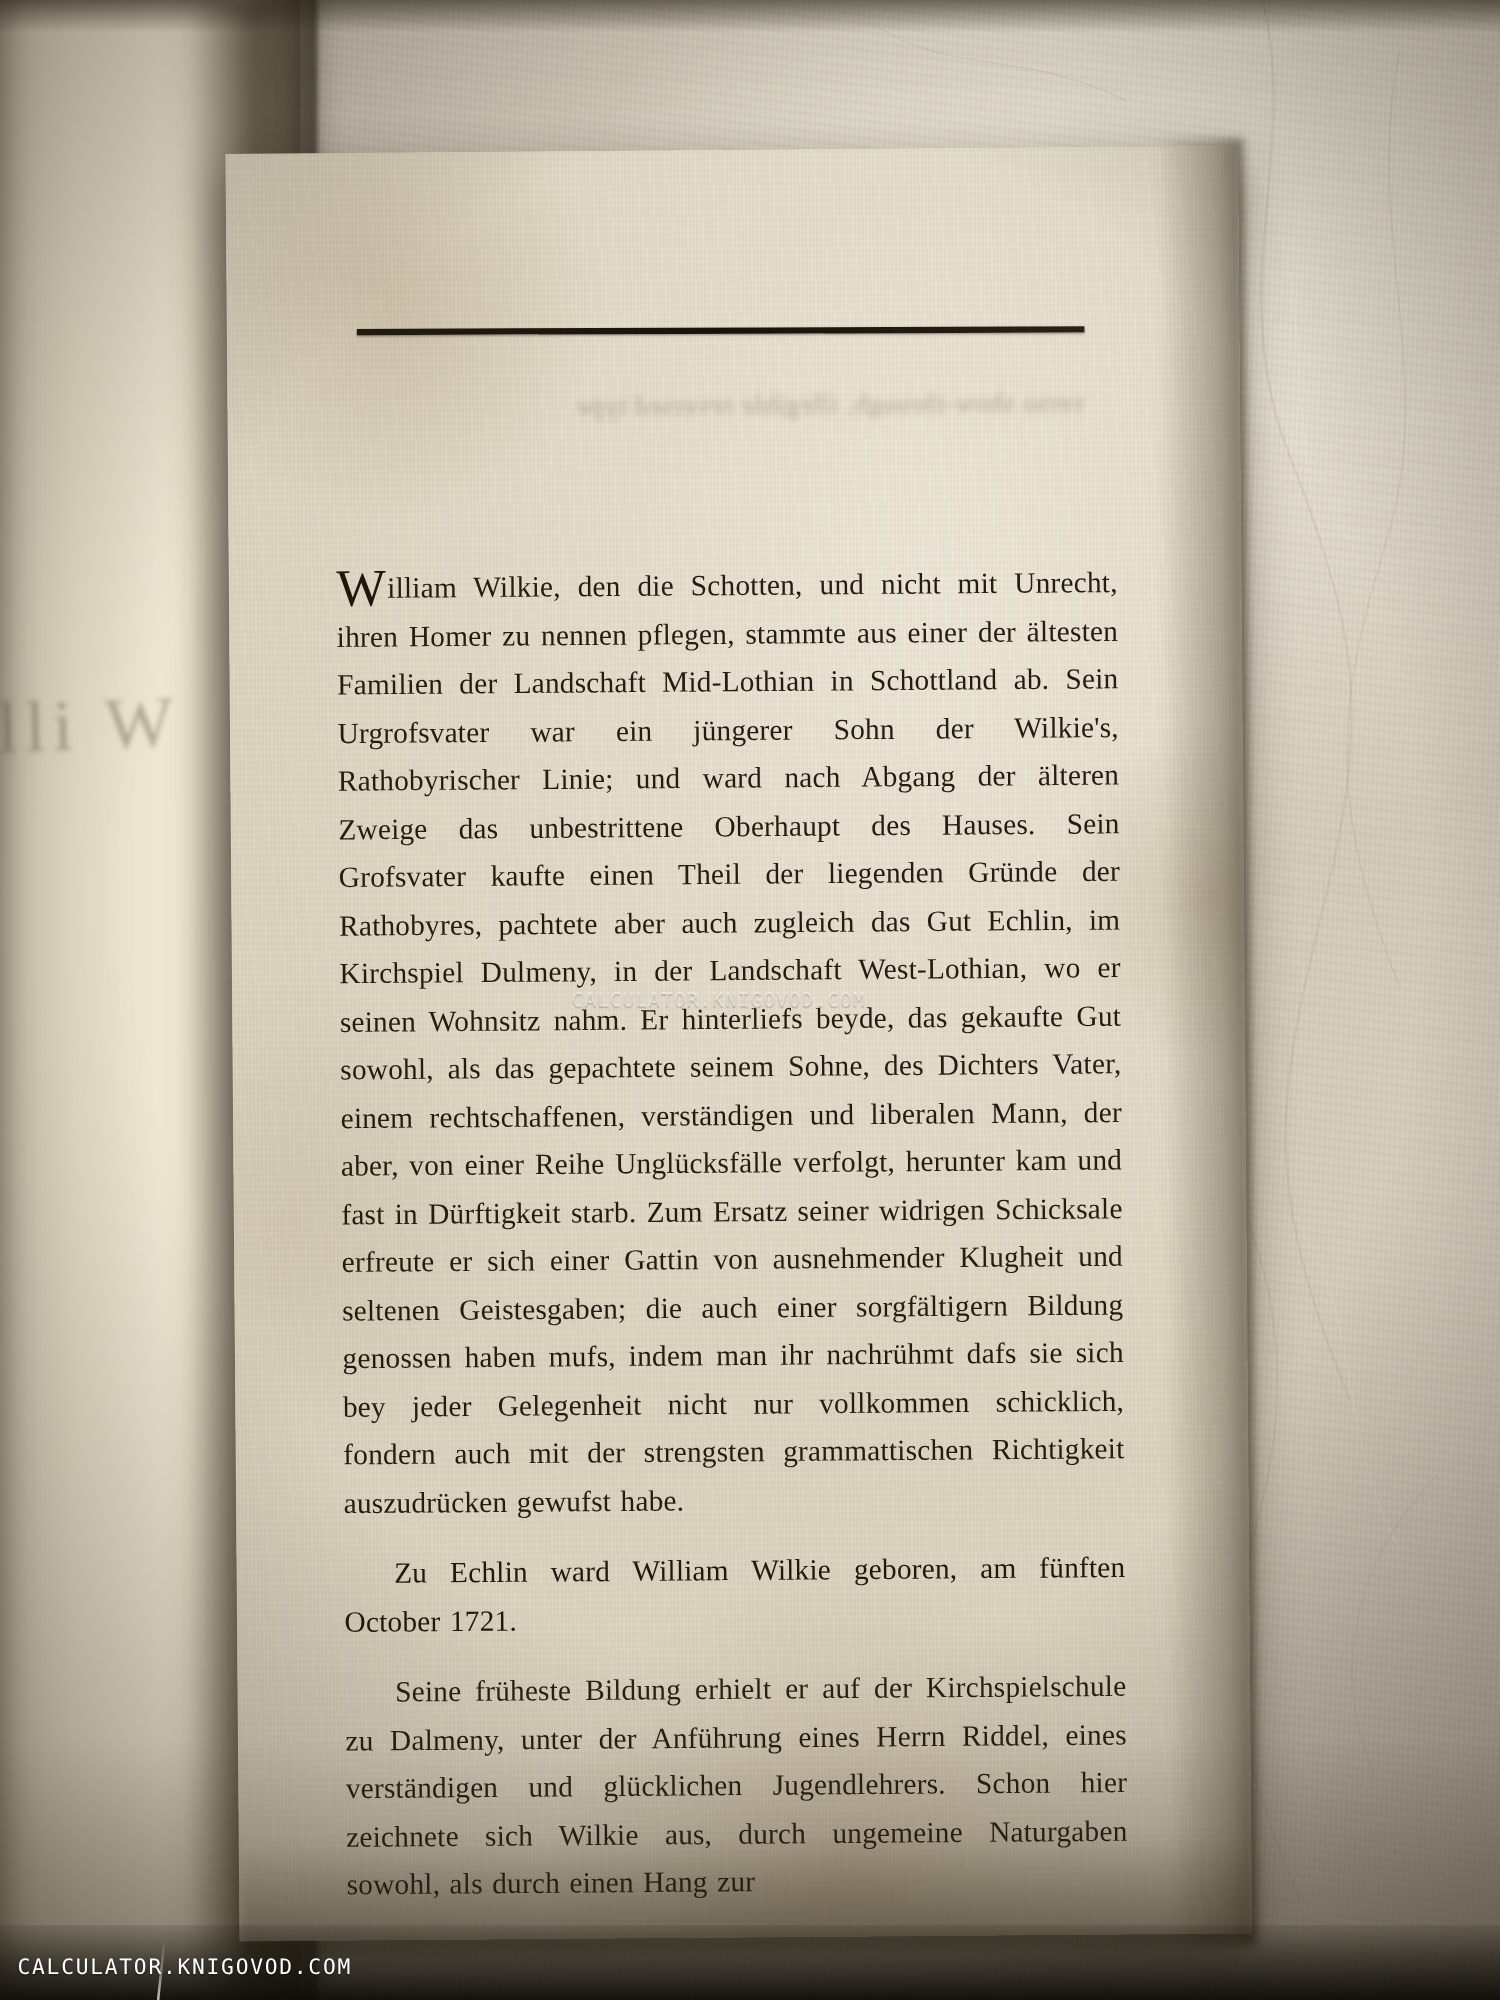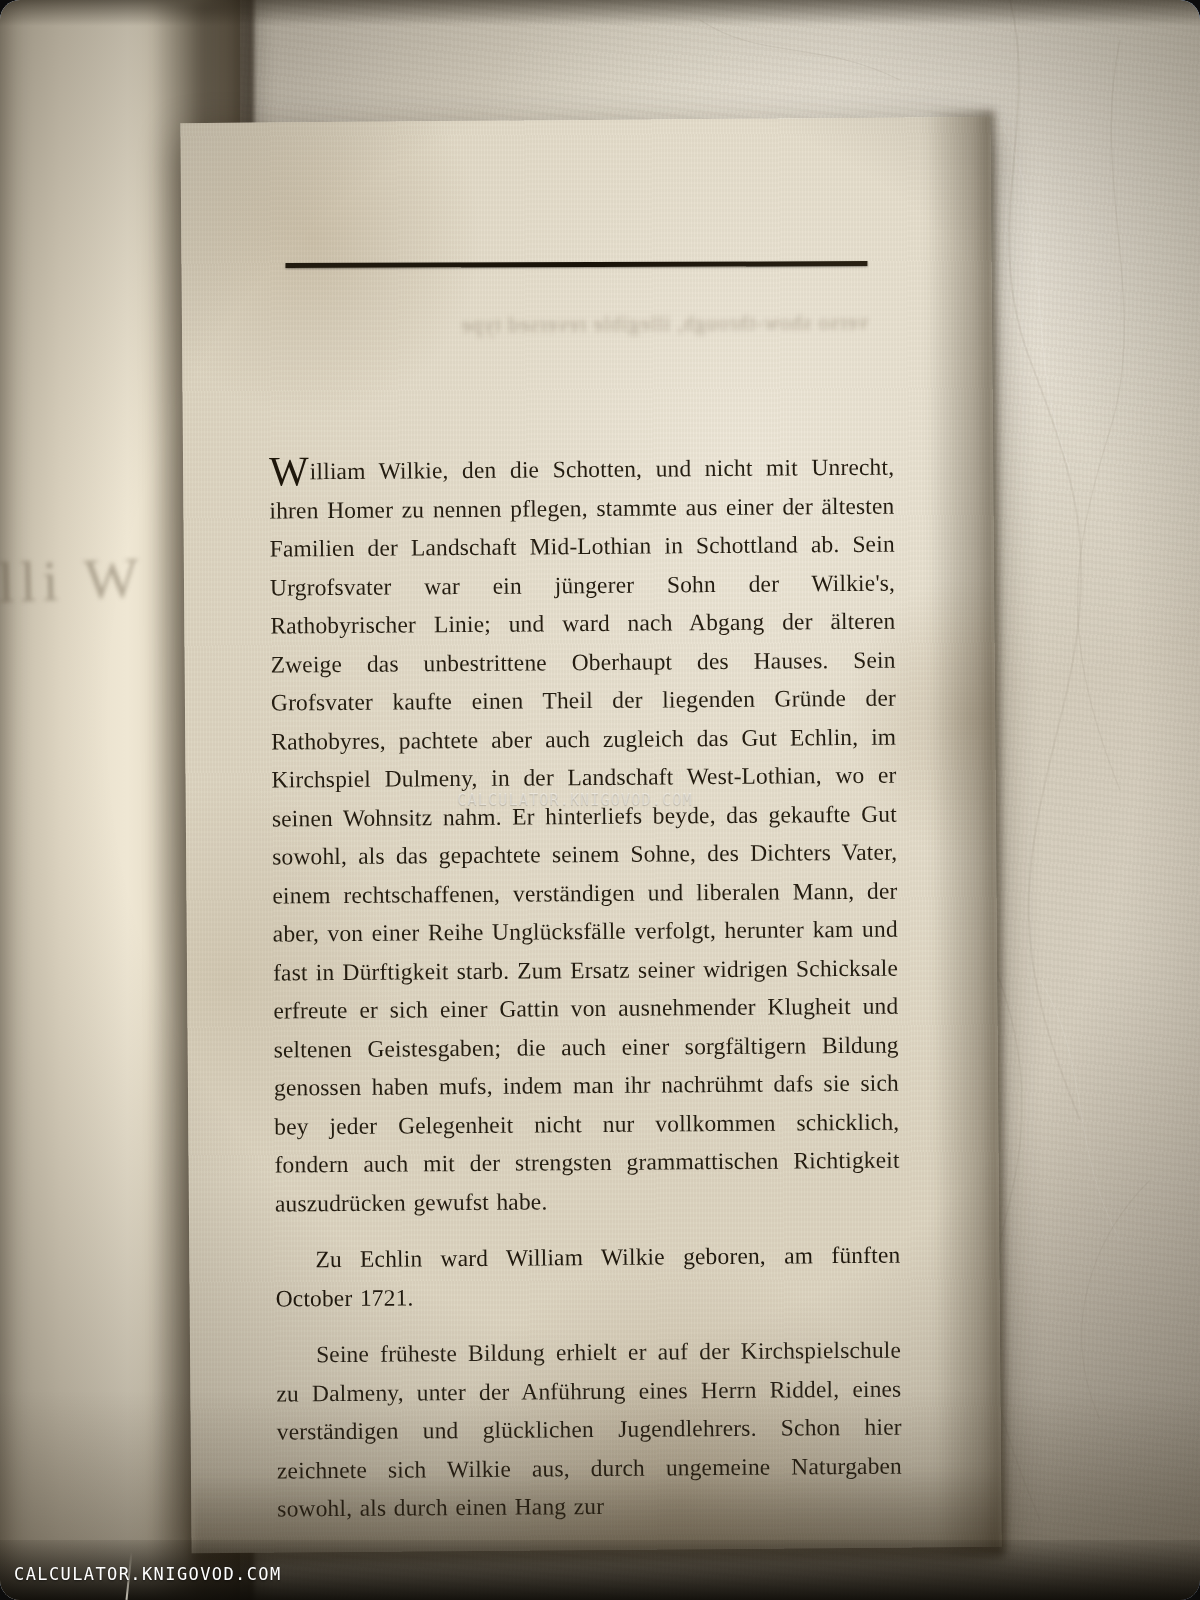--- a/index.html
+++ b/index.html
@@ -7,21 +7,20 @@
     padding: 0;
     background: #0c0c0c;
   }
   #page {
     position: relative;
     width: 1200px;
     height: 1600px;
     overflow: hidden;
     font-family: "Liberation Serif", serif;
     background: #3b82f6;
-    border-radius: 20px;
   }
 
   
   .surface {
     position: absolute;
     inset: 0;
     background:
       radial-gradient(ellipse 60% 40% at 80% 15%, rgba(255,252,244,0.55), rgba(255,252,244,0) 70%),
       radial-gradient(ellipse 50% 60% at 95% 60%, rgba(240,233,219,0.45), rgba(240,233,219,0) 70%),
       linear-gradient(115deg, #b9b2a4 0%, #cdc6b7 22%, #ded7c7 45%, #cfc7b6 68%, #b3ab9c 100%);

